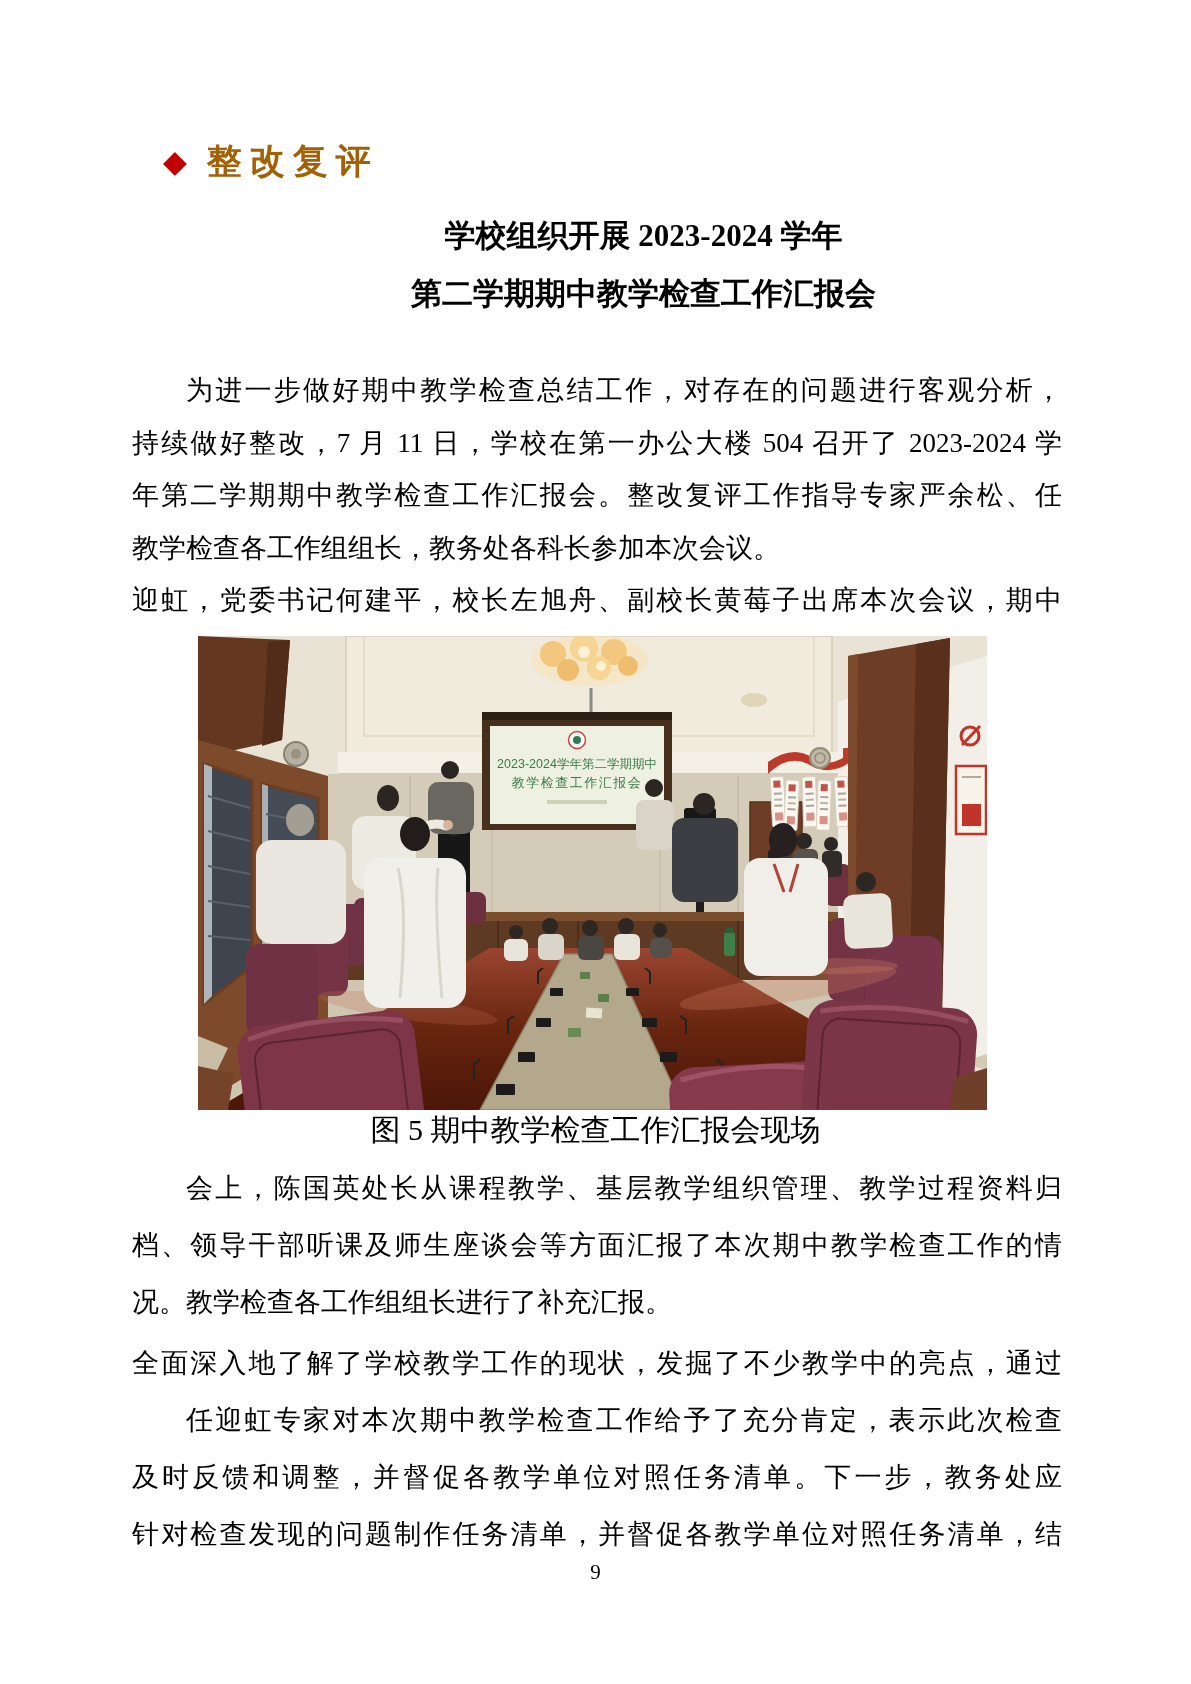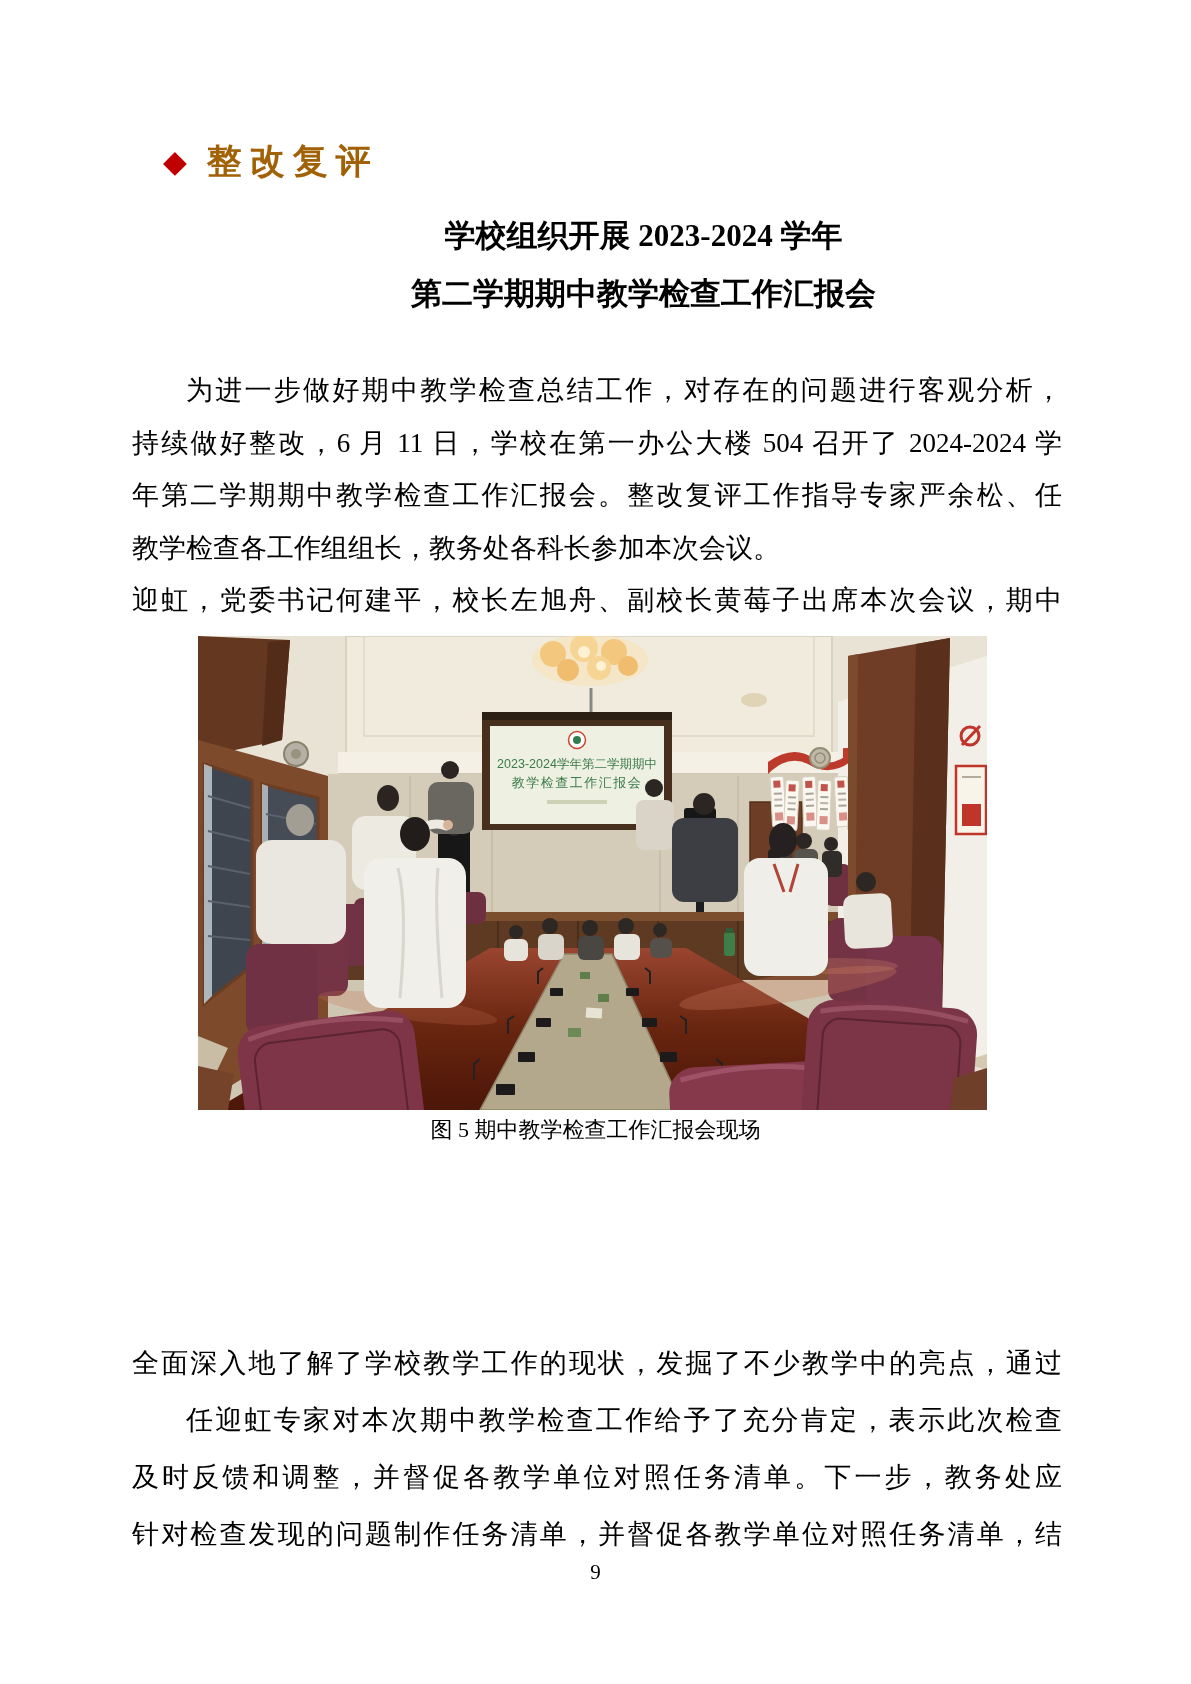--- a/index.html
+++ b/index.html
@@ -24,40 +24,40 @@
   }
   .para.wide .line{height:57px;line-height:57px;}
   .para .line.first{text-indent:2em;}
   .para .line.last{text-align-last:left;}
   #para1{top:364px;}
   #para2{top:1160px;}
   #para3{top:1335px;}
   
   .figure{position:absolute;top:636px;left:198px;width:789px;height:474px;}
   .figure svg{display:block;}
-  .caption{position:absolute;top:1114px;left:0;width:100%;text-align:center;font-size:22px;line-height:32px;}
+  .caption{position:absolute;top:1114px;left:0;width:100%;text-align:center;font-size:30px;line-height:32px;}
   .pagenum{position:absolute;top:1560px;left:0;width:100%;text-align:center;font-size:21px;}
   .scr-text{font-family:"Liberation Sans","DejaVu Sans",sans-serif;}
 </style>
 </head>
 <body>
 
 <div class="page">
 
   <div class="heading-row">
     <span class="bullet">◆</span>
     <span class="heading-text">整改复评</span>
   </div>
 
   <div class="title-line" id="title1">学校组织开展 2023-2024 学年</div>
   <div class="title-line" id="title2">第二学期期中教学检查工作汇报会</div>
 
   <div class="para" id="para1">
     <div class="line first">为进一步做好期中教学检查总结工作，对存在的问题进行客观分析，</div>
-    <div class="line">持续做好整改，6 月 11 日，学校在第一办公大楼 504 召开了 2024-2024 学</div>
+    <div class="line">持续做好整改，7 月 11 日，学校在第一办公大楼 504 召开了 2023-2024 学</div>
     <div class="line">年第二学期期中教学检查工作汇报会。整改复评工作指导专家严余松、任</div>
     <div class="line last">教学检查各工作组组长，教务处各科长参加本次会议。</div>
     <div class="line">迎虹，党委书记何建平，校长左旭舟、副校长黄莓子出席本次会议，期中</div>
   </div>
 
   <div class="figure">
     <svg width="789" height="474" viewBox="0 0 789 474">
       <defs>
         <linearGradient id="tgrad" x1="0" y1="0" x2="0" y2="1">
           <stop offset="0" stop-color="#9a4530"></stop>
@@ -308,20 +308,25 @@
           <path d="M618,380 q74,-16 148,0" stroke="#9c5566" stroke-width="5" fill="none" opacity="0.8"></path>
           <rect x="622" y="386" width="138" height="112" rx="18" fill="none" stroke="#5c2331" stroke-width="2"></rect>
         </g>
         <polygon points="756,442 789,432 789,474 752,474" fill="#6f3f29"></polygon>
       </g>
     </svg>
   </div>
 
   <div class="caption">图 5 期中教学检查工作汇报会现场</div>
 
+  <div class="para wide" id="para2">
+    <div class="line first">会上，陈国英处长从课程教学、基层教学组织管理、教学过程资料归</div>
+    <div class="line">档、领导干部听课及师生座谈会等方面汇报了本次期中教学检查工作的情</div>
+    <div class="line last">况。教学检查各工作组组长进行了补充汇报。</div>
+  </div>
 
   <div class="para wide" id="para3">
     <div class="line">全面深入地了解了学校教学工作的现状，发掘了不少教学中的亮点，通过</div>
     <div class="line first">任迎虹专家对本次期中教学检查工作给予了充分肯定，表示此次检查</div>
     <div class="line">及时反馈和调整，并督促各教学单位对照任务清单。下一步，教务处应</div>
     <div class="line">针对检查发现的问题制作任务清单，并督促各教学单位对照任务清单，结</div>
   </div>
 
   <div class="pagenum">9</div>
 </div>

